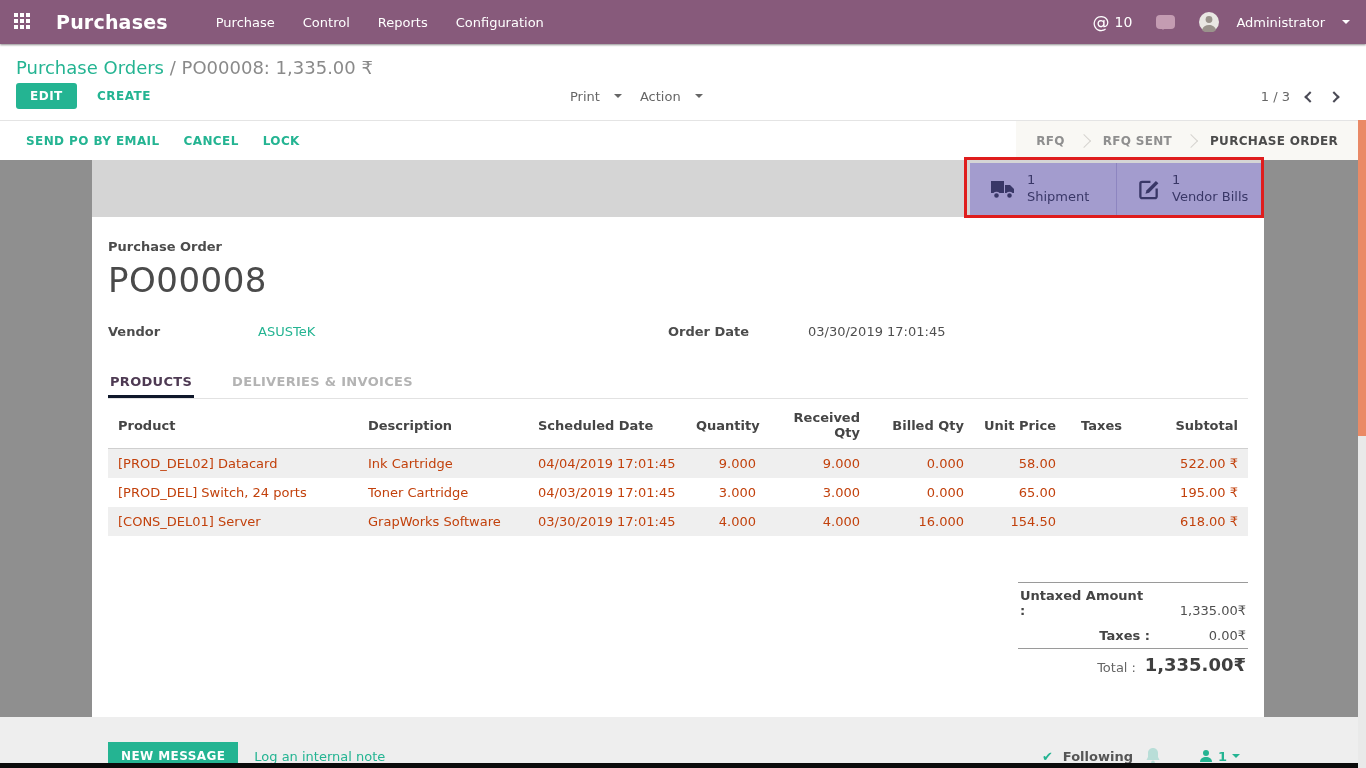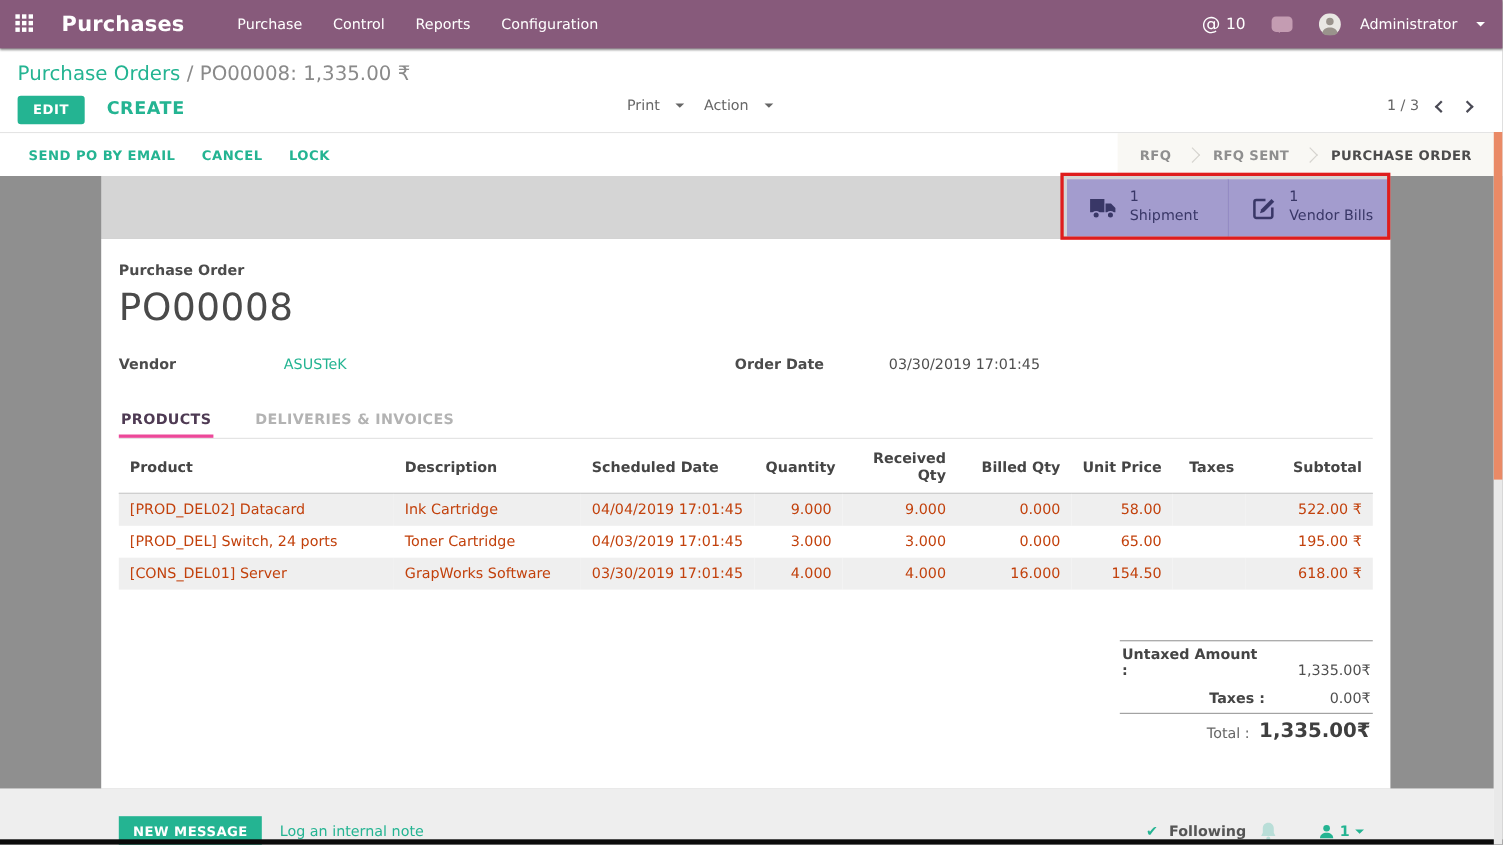--- a/index.html
+++ b/index.html
@@ -32,21 +32,21 @@
   .caret-w { width:0; height:0; border:4px solid transparent; border-top-color:#fff; margin-top:4px; }
   
   .cp { position:absolute; top:44px; left:0; width:100%; height:76px; background:#fff; }
   .breadcrumb { padding:13px 0 0 16px; font-size:18px; }
   .bc-link { color:#24b492; cursor:pointer; text-decoration:none; }
   .bc-sep, .bc-current { color:#8a8a8a; }
   .cp-row2 { position:relative; height:36px; margin-top:5px; }
   .btn-primary { background:#24b492; color:#fff; border:none; border-radius:3px;
     font-size:12px; font-weight:bold; letter-spacing:.5px; padding:6px 14px; margin-left:16px; cursor:pointer;
     font-family:inherit; }
-  .btn-link { background:none; border:none; color:#24b492; font-size:16px; font-weight:bold;
+  .btn-link { background:none; border:none; color:#24b492; font-size:12px; font-weight:bold;
     letter-spacing:.5px; padding:6px 10px; margin-left:6px; cursor:pointer; font-family:inherit; }
   .cp-center { position:absolute; left:570px; top:6px; display:flex; gap:18px; color:#666; }
   .dd { cursor:pointer; display:flex; align-items:center; gap:14px;justify-content:flex-end; }
   .caret-g { width:0; height:0; border:4px solid transparent; border-top-color:#666; margin-top:3px; }
   .cp-right { position:absolute; right:28px; top:6px; display:flex; align-items:center; gap:16px; color:#666; }
   .chev { width:8px; height:8px; border-left:2.5px solid #4a4a55; border-bottom:2.5px solid #4a4a55;
     display:inline-block; cursor:pointer; }
   .chev-left { transform:rotate(45deg); }
   .chev-right { transform:rotate(225deg); }
   
@@ -75,21 +75,21 @@
   .fields { display:flex; margin-top:24px; }
   .fcol1 { width:560px; display:flex; flex-direction:column; gap:9px; }
   .frow { display:flex; align-items:baseline; }
   .flabel { width:150px; font-weight:bold; color:#4c4c4c; }
   .flabel.muted { color:#a3a3a3; }
   .fvalue-link { color:#24b492; cursor:pointer; }
   .fcol2 .flabel { width:140px; }
   .fvalue { color:#4f4f4f; }
   .tabs { display:flex; gap:36px; margin-top:26px; border-bottom:1px solid #e2e2e2; }
   .tab { padding:9px 2px; font-weight:bold; font-size:13px; color:#b3b3b3; cursor:pointer; letter-spacing:.3px; }
-  .tab.active { color:#4e3a53; padding-bottom:6px; border-bottom:3px solid #ec4899; }
+  .tab.active { color:#4e3a53; padding-bottom:6px; border-bottom:3px solid #0f172a; }
   table { width:100%; border-collapse:collapse; margin-top:2px; table-layout:fixed; }
   th { font-size:13px; color:#454545; text-align:left; padding:9px 10px 8px; border-bottom:1px solid #cfcfcf; }
   td { font-size:13px; color:#c2410c; padding:7px 10px; }
   tbody tr { cursor:pointer; }
   tbody tr:nth-child(odd) { background:#efefef; }
   th:nth-child(n+4), td:nth-child(n+4) { text-align:right; }
   .totals { width:230px; margin:46px 0 0 auto; }
   .t-row { display:flex; justify-content:flex-end; align-items:flex-end; padding:5px 2px; }
   .t-row.line { border-top:1px solid #9a9a9a; }
   .t-label { font-weight:bold; color:#454545; }

